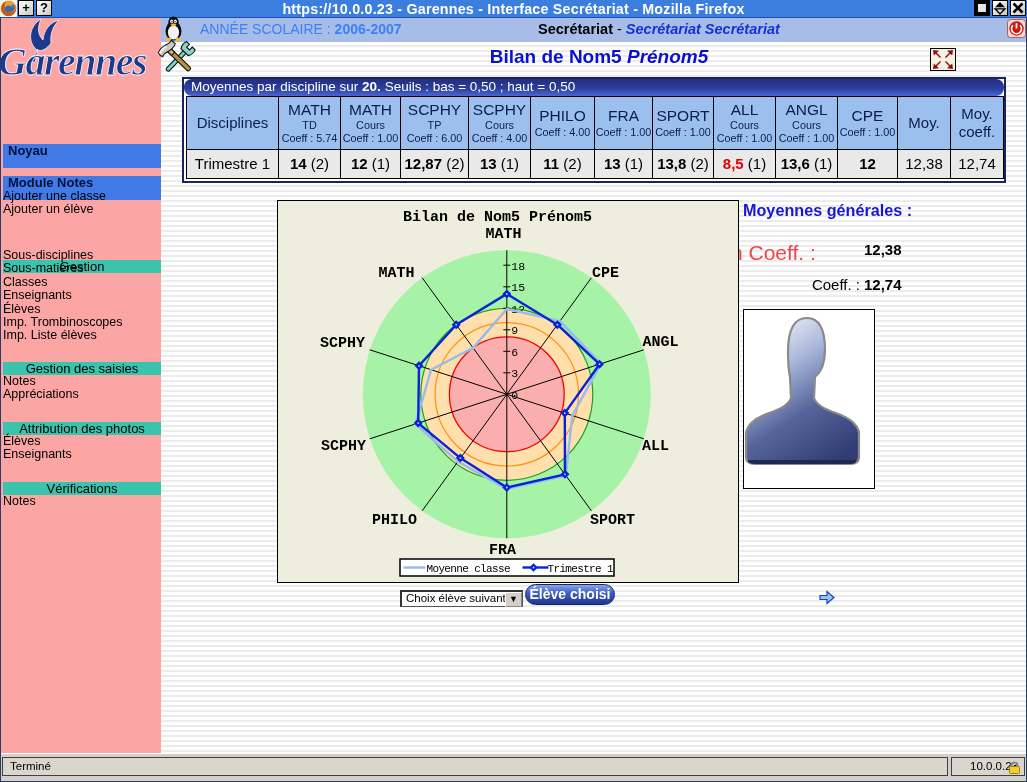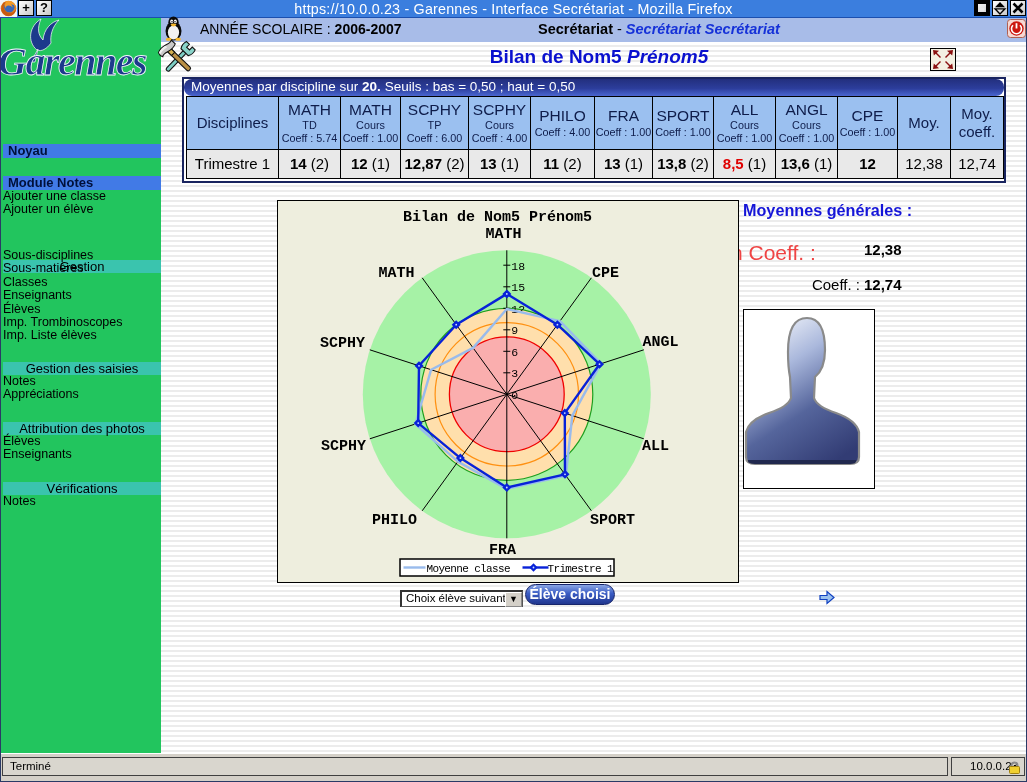--- a/index.html
+++ b/index.html
@@ -1,28 +1,28 @@
 <!DOCTYPE html>
 <html><head><meta charset="utf-8">
 <style>
 html,body{margin:0;padding:0;}
 body{width:1027px;height:782px;position:relative;overflow:hidden;
   font-family:"Liberation Sans",sans-serif;background:#fff;}
 .abs{position:absolute;}
 
 #titlebar{left:0;top:0;width:1027px;height:18px;background:#3b7ede;border-bottom:0;box-shadow:inset 0 -1px 0 #1c4fae;}
-#titletext{left:0;top:1px;width:1027px;text-align:center;color:#fff;font-size:14.3px;letter-spacing:0.2px;}
+#titletext{left:0;top:1px;width:1027px;text-align:center;color:#fff;font-size:14.3px;letter-spacing:0.2px;font-weight:bold;}
 .tbtn{top:0;width:16px;height:16px;background:linear-gradient(135deg,#ffffff,#c8c8c8);
   border:1px solid #000;box-sizing:border-box;text-align:center;font-weight:bold;
   font-size:13px;line-height:14px;color:#000;}
 
 #band{left:161px;top:18px;width:866px;height:24px;background:#a8bce8;}
 
-#sidebar{left:0;top:18px;width:161px;height:735px;background:#22c55e;border-left:1px solid #223;box-sizing:border-box;}
-.sbar{position:absolute;left:2px;width:158px;height:14px;background:#417ae6;
+#sidebar{left:0;top:18px;width:161px;height:735px;background:#fca5a5;border-left:1px solid #223;box-sizing:border-box;}
+.sbar{position:absolute;left:2px;width:158px;height:24px;background:#417ae6;
   color:#00103a;font-weight:bold;font-size:13px;line-height:14px;padding-left:5px;box-sizing:border-box;}
 .tbar{position:absolute;left:2px;width:158px;height:13px;background:#3ac4ae;
   color:#000;font-size:13px;line-height:13px;text-align:center;}
 .slink{position:absolute;left:2px;font-size:12.5px;line-height:13.4px;color:#000;white-space:nowrap;}
 
 #content{left:161px;top:42px;width:866px;height:711px;
   background:repeating-linear-gradient(180deg,#fff 0px,#fff 3px,#ececec 3.5px,#ececec 5px);}
 
 #statusbar{left:0;top:753px;width:1027px;height:29px;background:#d4d0c8;border-top:1px solid #fff;box-sizing:border-box;}
 .sfield{position:absolute;top:3px;height:19px;background:#d9d6ce;border:1px solid #404040;
@@ -76,21 +76,21 @@
   <div class="tbar" style="top:217px;margin-top:25px;">Gestion</div>
   <div class="slink" style="top:231px;">Sous-disciplines<br>Sous-matières<br>Classes<br>Enseignants<br>Élèves<br>Imp. Trombinoscopes<br>Imp. Liste élèves</div>
   <div class="tbar" style="top:344px;">Gestion des saisies</div>
   <div class="slink" style="top:357px;">Notes<br>Appréciations</div>
   <div class="tbar" style="top:404px;">Attribution des photos</div>
   <div class="slink" style="top:417px;">Élèves<br>Enseignants</div>
   <div class="tbar" style="top:464px;">Vérifications</div>
   <div class="slink" style="top:477px;">Notes</div>
 </div>
 
-<div class="abs" style="left:200px;top:21px;font-size:14px;color:#000000;">ANNÉE SCOLAIRE : <b>2006-2007</b></div>
+<div class="abs" style="left:200px;top:21px;font-size:14px;color:#3b82f6;">ANNÉE SCOLAIRE : <b>2006-2007</b></div>
 <div class="abs" style="left:538px;top:21px;font-size:14.5px;color:#000;"><b>Secrétariat</b> - <b style="color:#1531d8;font-style:italic;">Secrétariat Secrétariat</b></div>
 
 <svg class="abs" style="left:163px;top:16px;" width="21" height="25" viewBox="0 0 21 25">
   <ellipse cx="10.5" cy="15" rx="8" ry="9.5" fill="#0a0a0a"></ellipse>
   <ellipse cx="10.5" cy="6.5" rx="5.2" ry="6" fill="#0a0a0a"></ellipse>
   <ellipse cx="10.5" cy="16.5" rx="5.6" ry="7" fill="#f2f2f2"></ellipse>
   <ellipse cx="8.7" cy="5.4" rx="1.5" ry="1.9" fill="#fff"></ellipse>
     <ellipse cx="12.3" cy="5.4" rx="1.5" ry="1.9" fill="#fff"></ellipse>
   <circle cx="9" cy="5.8" r="0.7" fill="#000"></circle>
     <circle cx="12" cy="5.8" r="0.7" fill="#000"></circle>

